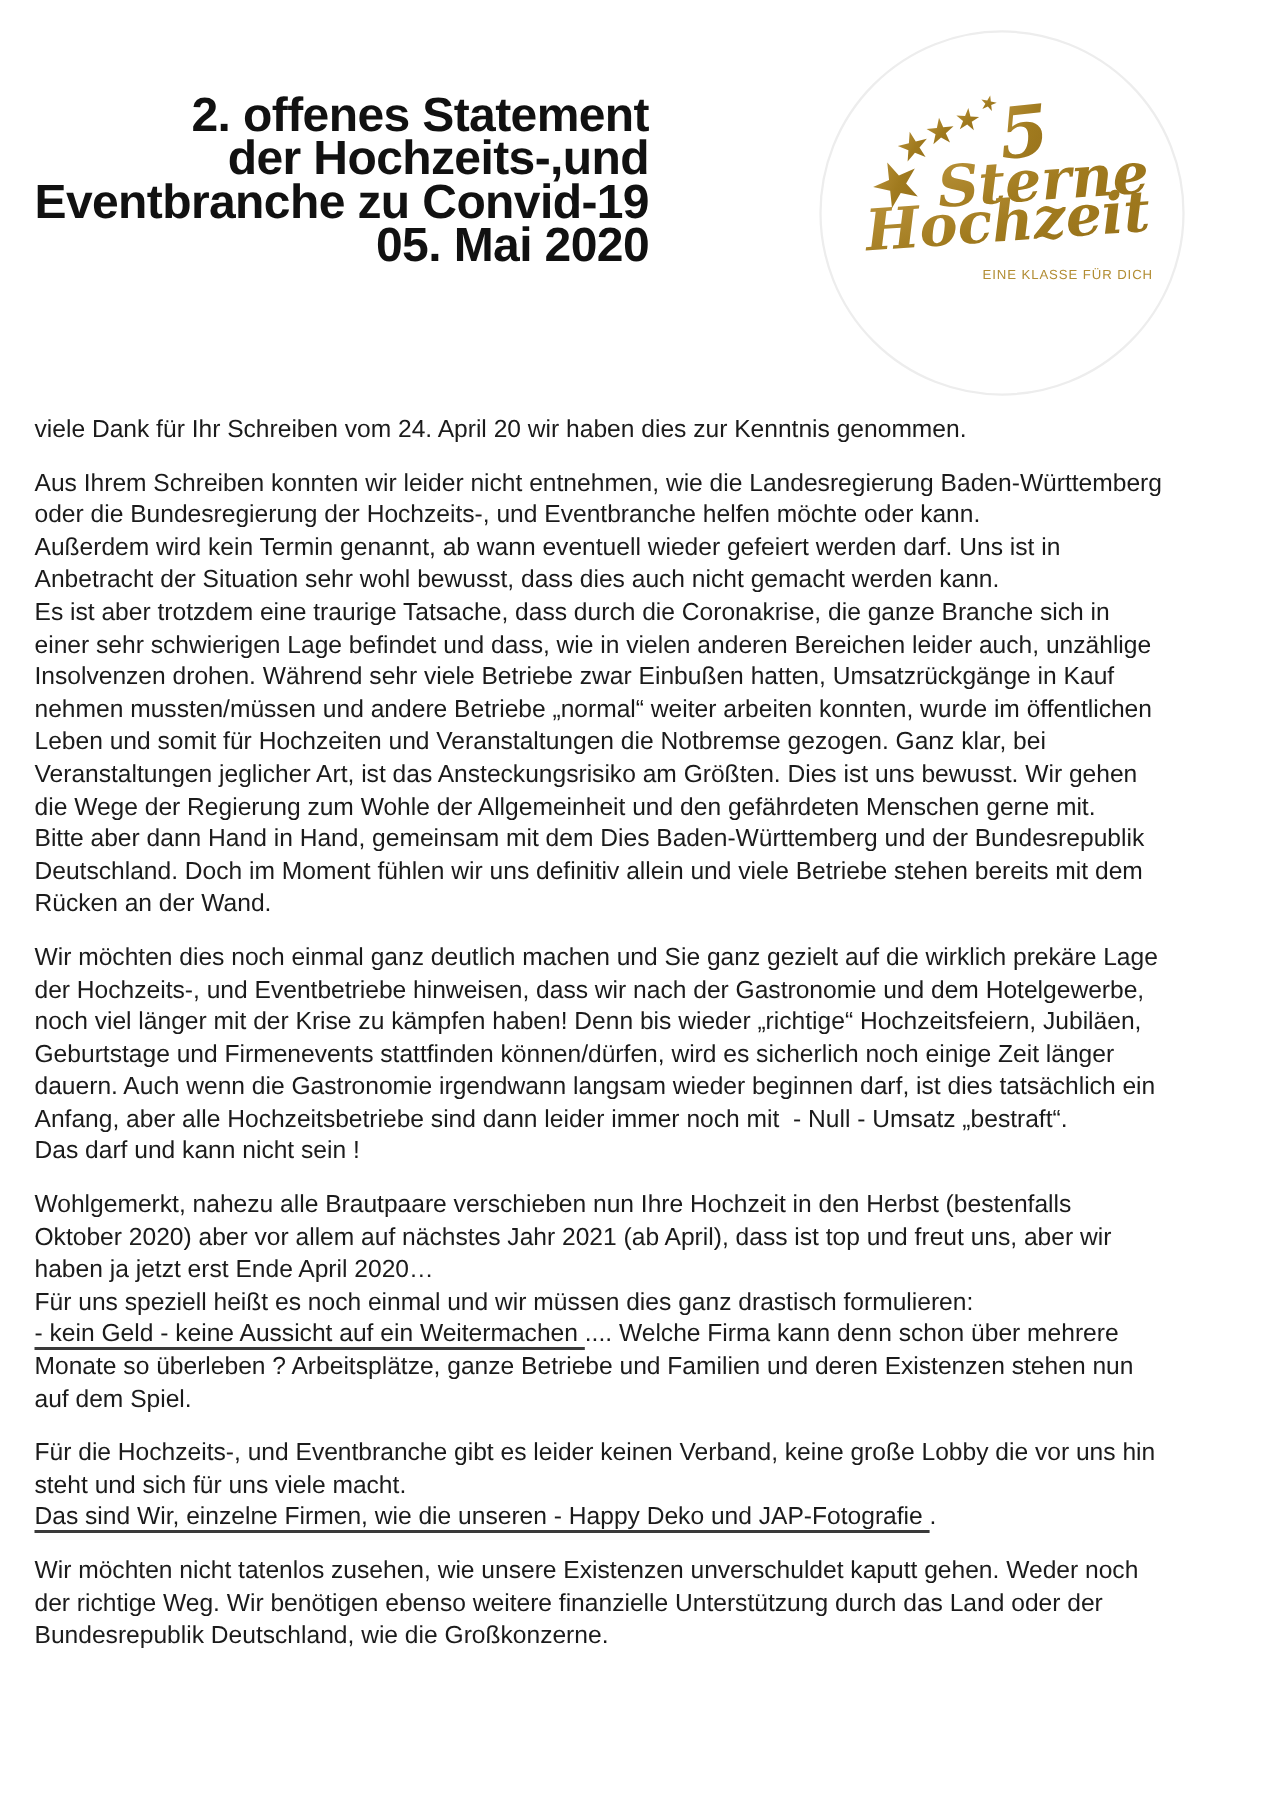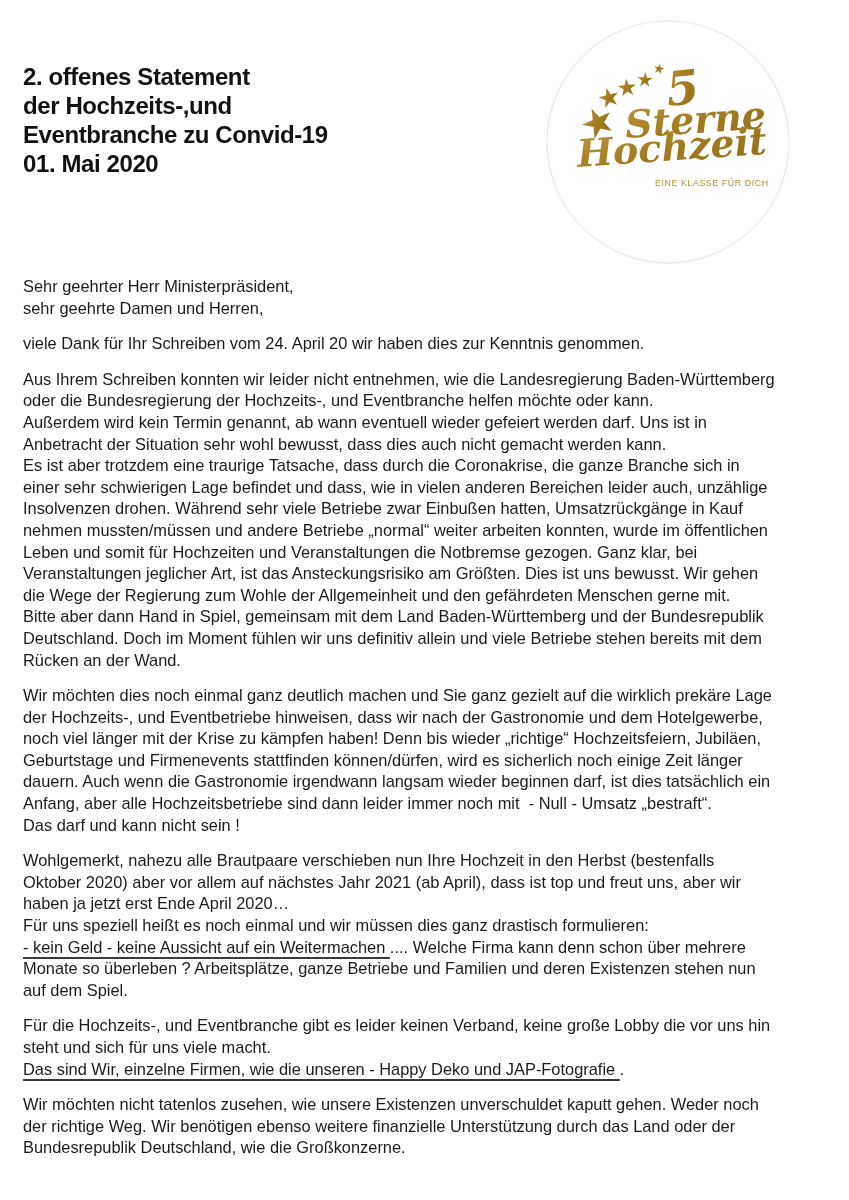--- a/index.html
+++ b/index.html
@@ -2,21 +2,21 @@
 <html><head>
 <meta charset="utf-8">
 <style>
   html,body{margin:0;padding:0;background:#fff;}
   .page{
     position:relative;width:849px;height:1200px;background:#ffffff;
     font-family:"Liberation Sans",sans-serif;color:#191919;overflow:hidden;
   }
   .doc-title{
     position:absolute;left:23px;top:62px;
-    font-size:24px;font-weight:700;line-height:29px;letter-spacing:-0.4px;color:#111;
+    font-size:32px;font-weight:700;line-height:29px;letter-spacing:-0.4px;color:#111;text-align:right;
   }
   .logo-wrap{position:absolute;left:538px;top:14px;width:270px;height:262px;}
   .body-text{position:absolute;left:23px;top:276px;width:810px;}
   .para{margin:0 0 14px 0;}
   .line{
     white-space:pre;font-size:16.4px;line-height:21.6px;color:#1b1b1b;
     font-family:"Liberation Sans",sans-serif;
   }
   .ul{
     text-decoration:underline;
@@ -29,21 +29,21 @@
 </style>
 </head>
 <body>
 
 <div class="page">
 
   <div class="doc-title">
     <div>2. offenes Statement</div>
     <div>der Hochzeits-,und</div>
     <div>Eventbranche zu Convid-19</div>
-    <div>01. Mai 2020</div>
+    <div>05. Mai 2020</div>
   </div>
 
   <div class="logo-wrap">
     <svg width="270" height="262" viewBox="0 0 270 262">
       <defs>
         <linearGradient id="gold" x1="0" y1="0" x2="1" y2="1">
           <stop offset="0" stop-color="#bb943c"></stop>
           <stop offset="0.55" stop-color="#a07a1e"></stop>
           <stop offset="1" stop-color="#96701a"></stop>
         </linearGradient>
@@ -59,42 +59,38 @@
       </g>
       <text class="logo-script" x="130" y="92" font-size="47" fill="url(#gold)" transform="rotate(-6 130 92)">5</text>
       <text class="logo-script" x="88" y="124" font-size="38" fill="url(#gold)" transform="rotate(-4 88 124)">Sterne</text>
       <text class="logo-script" x="40" y="153" font-size="38" fill="url(#gold)" transform="rotate(-4 40 153)">Hochzeit</text>
       <text class="logo-tagline" x="117" y="172" font-size="8.8" fill="#b28d33">EINE KLASSE FÜR DICH</text>
     </svg>
   </div>
 
   <div class="body-text">
 
-    <div class="para">
-      <div class="line">Sehr geehrter Herr Ministerpräsident,</div>
-      <div class="line">sehr geehrte Damen und Herren,</div>
-    </div>
 
     <div class="para">
       <div class="line">viele Dank für Ihr Schreiben vom 24. April 20 wir haben dies zur Kenntnis genommen.</div>
     </div>
 
     <div class="para">
       <div class="line">Aus Ihrem Schreiben konnten wir leider nicht entnehmen, wie die Landesregierung Baden-Württemberg</div>
       <div class="line">oder die Bundesregierung der Hochzeits-, und Eventbranche helfen möchte oder kann.</div>
       <div class="line">Außerdem wird kein Termin genannt, ab wann eventuell wieder gefeiert werden darf. Uns ist in</div>
       <div class="line">Anbetracht der Situation sehr wohl bewusst, dass dies auch nicht gemacht werden kann.</div>
       <div class="line">Es ist aber trotzdem eine traurige Tatsache, dass durch die Coronakrise, die ganze Branche sich in</div>
       <div class="line">einer sehr schwierigen Lage befindet und dass, wie in vielen anderen Bereichen leider auch, unzählige</div>
       <div class="line">Insolvenzen drohen. Während sehr viele Betriebe zwar Einbußen hatten, Umsatzrückgänge in Kauf</div>
       <div class="line">nehmen mussten/müssen und andere Betriebe „normal“ weiter arbeiten konnten, wurde im öffentlichen</div>
       <div class="line">Leben und somit für Hochzeiten und Veranstaltungen die Notbremse gezogen. Ganz klar, bei</div>
       <div class="line">Veranstaltungen jeglicher Art, ist das Ansteckungsrisiko am Größten. Dies ist uns bewusst. Wir gehen</div>
       <div class="line">die Wege der Regierung zum Wohle der Allgemeinheit und den gefährdeten Menschen gerne mit.</div>
-      <div class="line">Bitte aber dann Hand in Spiel, gemeinsam mit dem Land Baden-Württemberg und der Bundesrepublik</div>
+      <div class="line">Bitte aber dann Hand in Hand, gemeinsam mit dem Dies Baden-Württemberg und der Bundesrepublik</div>
       <div class="line">Deutschland. Doch im Moment fühlen wir uns definitiv allein und viele Betriebe stehen bereits mit dem</div>
       <div class="line">Rücken an der Wand.</div>
     </div>
 
     <div class="para">
       <div class="line">Wir möchten dies noch einmal ganz deutlich machen und Sie ganz gezielt auf die wirklich prekäre Lage</div>
       <div class="line">der Hochzeits-, und Eventbetriebe hinweisen, dass wir nach der Gastronomie und dem Hotelgewerbe,</div>
       <div class="line">noch viel länger mit der Krise zu kämpfen haben! Denn bis wieder „richtige“ Hochzeitsfeiern, Jubiläen,</div>
       <div class="line">Geburtstage und Firmenevents stattfinden können/dürfen, wird es sicherlich noch einige Zeit länger</div>
       <div class="line">dauern. Auch wenn die Gastronomie irgendwann langsam wieder beginnen darf, ist dies tatsächlich ein</div>

